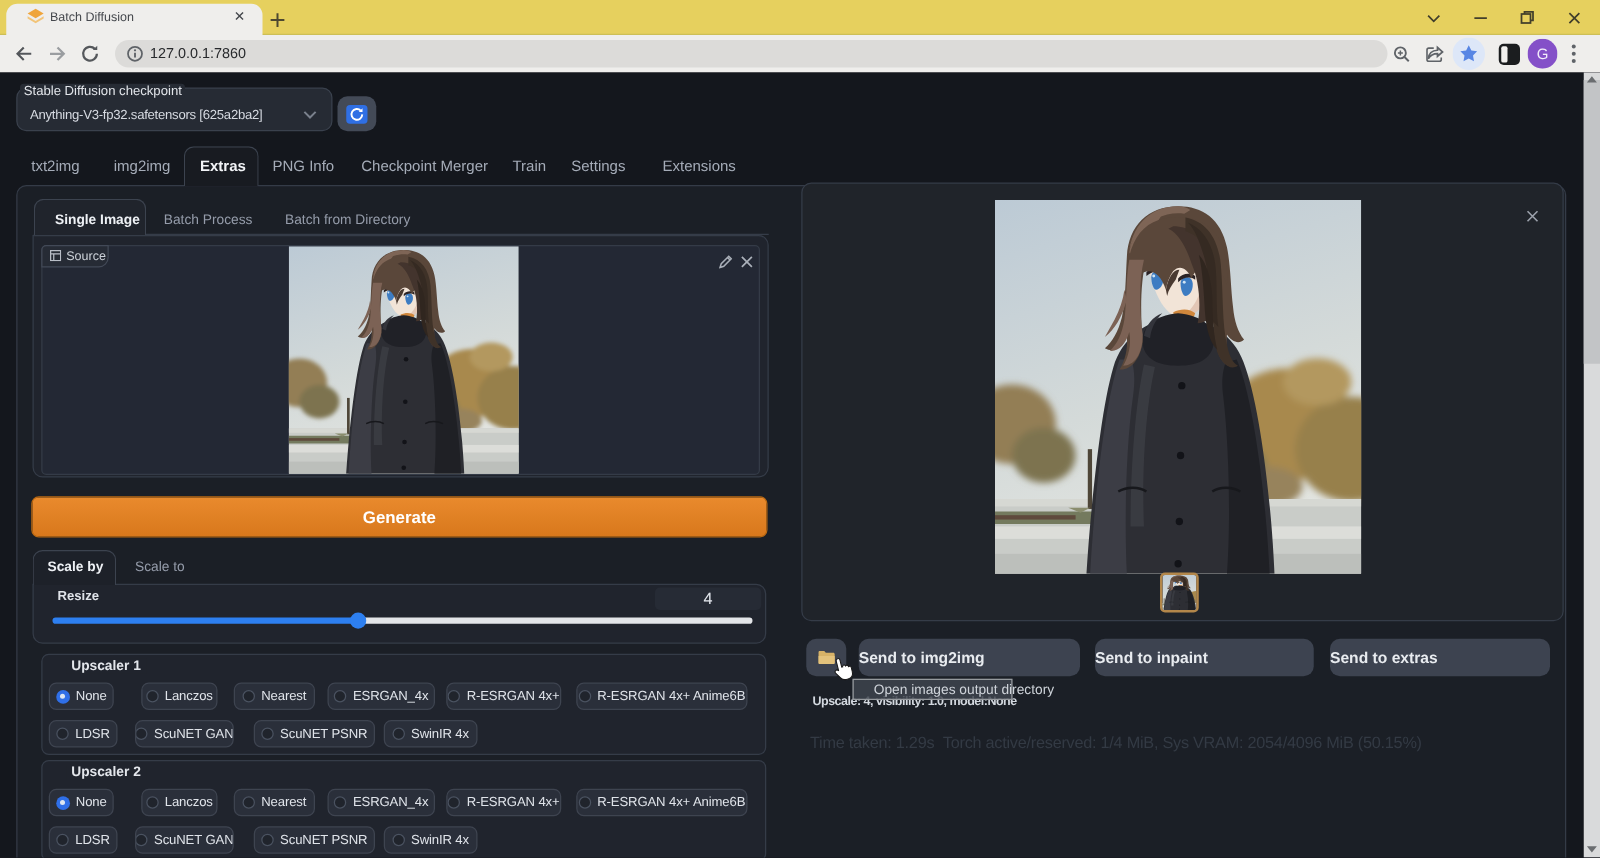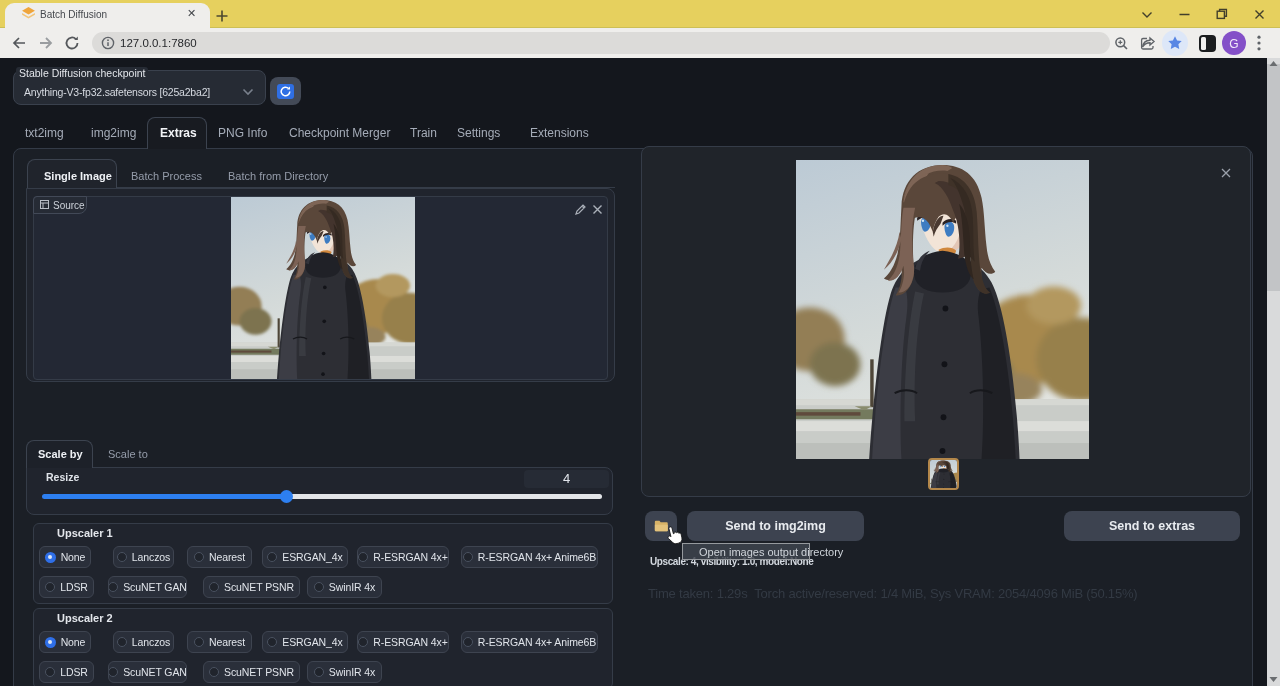--- a/index.html
+++ b/index.html
@@ -49,21 +49,21 @@
   .fieldset { left:33px; width:580px; background:#20242d; border:1px solid #353c48; border-radius:6px; }
   .legend { font-size:11px; font-weight:bold; color:#e3e6eb; background:#20242d; padding:0 4px; z-index:2;margin-left:13px; }
   .chip { height:22px; background:#2a2f3a; border:1px solid #3e4450; border-radius:6px; color:#e0e4ea; font-size:10.5px; letter-spacing:-0.1px; display:flex; align-items:center; justify-content:center; padding:0 3px; position:absolute; white-space:nowrap; overflow:hidden; }
   .rad { width:10px; height:10px; border-radius:50%; background:#20242c; border:1px solid #4a5260; margin-right:5px; flex:none; }
   .radon { width:11px; height:11px; border-radius:50%; background:#2f6fe8; margin-right:5px; flex:none; position:relative; }
   .radon::after { content:""; position:absolute; left:3.5px; top:3.5px; width:4px; height:4px; border-radius:50%; background:#dce6f2; }
 
   
   #panelB { left:641px; top:146px; width:610px; height:351px; background:#20242a; border:1px solid #353c48; border-radius:8px; }
   #thumbsel { left:928px; top:458px; width:31px; height:32px; border:2px solid #b3874a; border-radius:4px; overflow:hidden; background:#30343c; }
-  .sendbtn { top:511px; height:30px; background:#3d4350; border-radius:8px; text-align:center; line-height:30px; font-size:12.5px; font-weight:bold; color:#e8ebef; }
+  .sendbtn { top:511px; height:30px; background:#3d4350; border-radius:8px; text-align:left; line-height:30px; font-size:12.5px; font-weight:bold; color:#e8ebef; }
   #tooltip { left:682px; top:543px; width:128px; height:17px; white-space:nowrap; background:rgba(62,68,78,0.84); border:1px solid #969a9e; font-size:11px; color:#cfd4da; line-height:16px; padding-left:16px; z-index:5; }
   #upscaleline { left:650px; top:556px; font-size:10px; font-weight:bold; letter-spacing:-0.4px; color:#d3d8df; z-index:4; }
   #faintline { left:648px; top:586px; font-size:13px; letter-spacing:-0.2px; color:#333a44; z-index:1; }
 
   
   #sbtrack { left:1267px; top:58px; width:13px; height:628px; background:#d9dadb; }
   #sbthumb { left:1267px; top:64px; width:13px; height:227px; background:#c2c4c6; }
 </style>
 </head>
 <body>
@@ -265,20 +265,21 @@
   <svg class="abs" style="left:575px;top:204px" width="11" height="11" viewBox="0 0 11 11">
       <path d="M1 10 L2 7 L8 1 L10 3 L4 9 Z M7 2 L9 4" stroke="#aab0b9" stroke-width="1.2" fill="none"></path>
     </svg>
   <svg class="abs" style="left:592px;top:204px" width="11" height="11" viewBox="0 0 11 11">
       <path d="M1.5 1.5 L9.5 9.5 M9.5 1.5 L1.5 9.5" stroke="#aab0b9" stroke-width="1.4"></path>
     </svg>
   <svg class="abs" style="left:231px;top:197px" width="184" height="182" viewBox="0 0 300 300" preserveAspectRatio="none">
       <use href="#girl"></use>
     </svg>
 
+  <div class="abs" id="generate">Generate</div>
 
   <div class="abs" id="sbtab"></div>
   <div class="abs subtab" style="left:38px;top:448px;color:#eef1f5;font-weight:bold;z-index:4">Scale by</div>
   <div class="abs subtab" style="left:108px;top:448px">Scale to</div>
   <div class="abs" id="resizebox"></div>
   <div class="abs" style="left:46px;top:471px;font-size:10.5px;color:#dfe3e9;font-weight:bold;z-index:2">Resize</div>
   <div class="abs" id="numbox">4</div>
   <div class="abs track" style="left:42px;width:245px;background:#2d7ff0"></div>
   <div class="abs track" style="left:287px;width:315px;background:#e3e5e8"></div>
   <div class="abs" id="thumbdot"></div>
@@ -319,20 +320,21 @@
   <div class="abs" id="thumbsel"><svg width="27" height="28" viewBox="70 0 160 300" preserveAspectRatio="none">
         <use href="#girl"></use>
       </svg></div>
 
   <div class="abs sendbtn" style="left:645px;width:32px"></div>
   <svg class="abs" style="left:654px;top:520px;z-index:2" width="15" height="12" viewBox="0 0 18 14">
       <path d="M1 2 C1 1.2 1.5 0.8 2.2 0.8 H6.5 L8 2.5 H15 C16 2.5 16.5 3 16.5 4 V12 C16.5 12.8 16 13.2 15.2 13.2 H2.2 C1.5 13.2 1 12.8 1 12 Z" fill="#d7b267"></path>
       <path d="M1 5.5 H16.5 V12 C16.5 12.8 16 13.2 15.2 13.2 H2.2 C1.5 13.2 1 12.8 1 12 Z" fill="#e3c27c"></path>
     </svg>
   <div class="abs sendbtn" style="left:687px;width:177px">Send to img2img</div>
+  <div class="abs sendbtn" style="left:876px;width:175px">Send to inpaint</div>
   <div class="abs sendbtn" style="left:1064px;width:176px">Send to extras</div>
 
   <div class="abs" id="upscaleline">Upscale: 4, visibility: 1.0, model:None</div>
   <div class="abs" id="tooltip">Open images output directory</div>
   <div class="abs" id="faintline">Time taken: 1.29s&nbsp;&nbsp;Torch active/reserved: 1/4 MiB, Sys VRAM: 2054/4096 MiB (50.15%)</div>
 
   <svg class="abs" style="left:666px;top:524px;z-index:6;transform:rotate(-14deg)" width="17" height="22" viewBox="0 0 22 28">
     <path d="M8 2.5 C9.2 2.5 10 3.3 10 4.5 V12 L11 12 C11 10.8 12 10.2 13 10.5 C13.6 10.7 14 11.2 14.2 11.8 C14.8 11.2 15.8 11.2 16.4 11.8 C16.8 12.2 17 12.6 17 13.2 C17.7 12.9 18.5 13.1 19 13.7 C19.4 14.1 19.5 14.6 19.5 15.2 V19 C19.5 23 17.5 25.5 13.5 25.5 H11.5 C9 25.5 7.5 24.5 6.2 22.5 L2.5 16.8 C1.8 15.7 2 14.5 3 13.9 C4 13.3 5.1 13.6 5.9 14.7 L6 15 V4.5 C6 3.3 6.8 2.5 8 2.5 Z" fill="#ffffff" stroke="#1a1a1a" stroke-width="1.1"></path>
   </svg>
 

